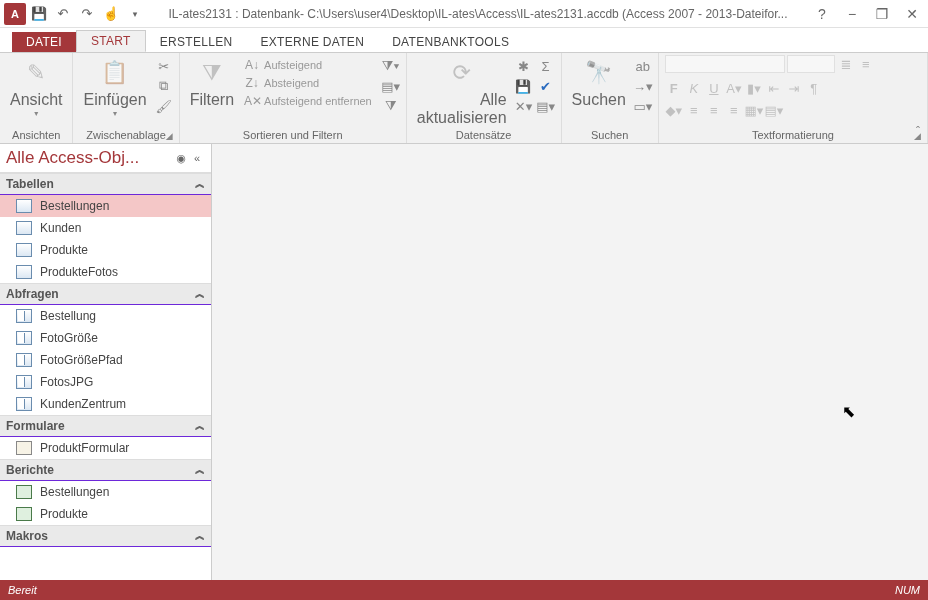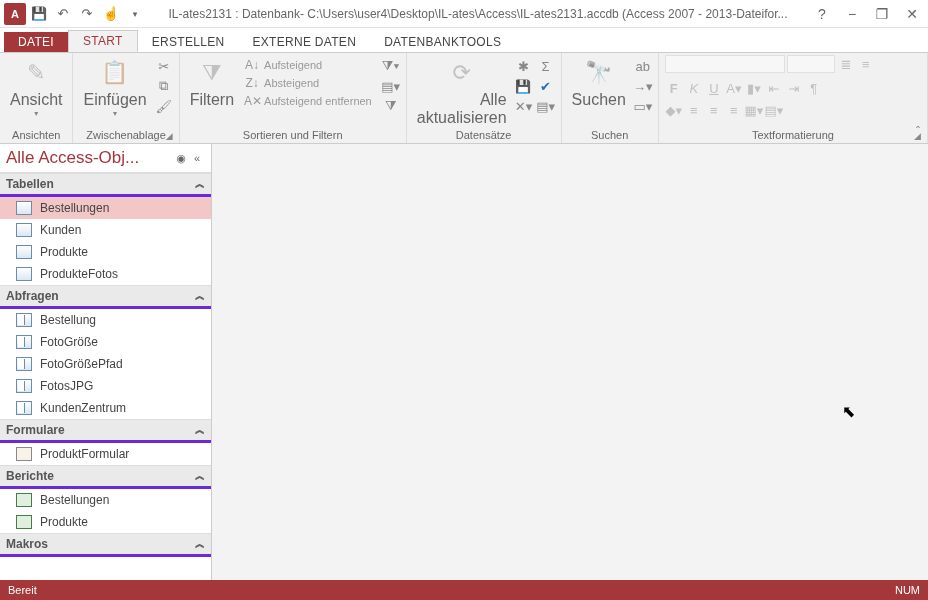--- a/index.html
+++ b/index.html
@@ -8,21 +8,21 @@
   
   .titlebar { height: 28px; background: #fff; display: flex; align-items: center; padding: 0 4px; border-bottom: 1px solid #e1e1e1; }
   .titlebar .qat { display: flex; align-items: center; gap: 2px; }
   .qat-icon { width: 22px; height: 22px; display: flex; align-items: center; justify-content: center; cursor: default; font-size: 13px; color: #666; }
   .qat-icon.app { background:#a4373a; color:#fff; font-weight:bold; border-radius:2px; font-size:11px;}
   .titlebar .title-text { flex: 1; text-align: center; font-size: 12px; color: #666; overflow: hidden; white-space: nowrap; text-overflow: ellipsis; padding: 0 8px;}
   .titlebar .win-controls { display: flex; gap: 6px; }
   .win-controls span { width: 24px; height: 22px; display:flex; align-items:center; justify-content:center; font-size:14px; color:#666; }
 
   
-  .tabs-row { height: 24px; display:flex; align-items:flex-end; padding-left:4px; background:#fff;}
+  .tabs-row { height: 24px; display:flex; align-items:flex-end; padding-left:12px; background:#fff;}
   .tab { padding: 3px 14px 3px 14px; font-size:12px; color:#444; cursor:default; text-transform: uppercase; letter-spacing:0.3px;}
   .tab.file { background:#a4373a; color:#fff; }
   .tab.active { color:#a4373a; border:1px solid #ccc; border-bottom:1px solid #f1f1f1; background:#f1f1f1;}
   
   
   .ribbon { height: 92px; background:#f1f1f1; border-top:1px solid #ccc; border-bottom:1px solid #ccc; display:flex; position:relative;}
   .ribbon-group { border-right:1px solid #ddd; display:flex; flex-direction:column; padding: 2px 6px 0 6px; }
   .ribbon-group .group-body { flex:1; display:flex; align-items:flex-start; gap:4px; }
   .ribbon-group .group-label { text-align:center; font-size:11px; color:#666; padding: 1px 0 2px 0; position:relative;}
   .group-label .dialog-launcher { position:absolute; right:0; bottom:2px; font-size:9px; color:#888;}
@@ -44,34 +44,34 @@
   .nav-header { display:flex; align-items:center; padding:4px 6px;justify-content:space-between; }
   .nav-header .title { flex:1; font-size:17px; color:#a4373a; white-space:nowrap; overflow:hidden; text-overflow:ellipsis;}
   .nav-header .ctl { width:16px; text-align:center; color:#666; font-size:11px;}
   .nav-search { display:flex; border:1px solid #ccc; margin:0 4px 2px 4px;}
   .nav-search input { flex:1; border:none; outline:none; font-size:11px; font-style:italic; color:#888; padding:2px 4px;}
   .nav-search .srch-btn { width:20px; display:flex; align-items:center; justify-content:center; color:#3a6ea5; font-size:12px;}
   .nav-scroll { flex:1; overflow-y:auto; border-top:1px solid #ddd; position:relative;}
   .nav-scroll::-webkit-scrollbar { width:16px; }
   .nav-scroll::-webkit-scrollbar-track { background:#f1f1f1; }
   .nav-scroll::-webkit-scrollbar-thumb { background:#c1c1c1; }
-  .nav-group-hdr { background:#eaeaea; border-top:1px solid #ddd; border-bottom:3px solid #6d28d9; padding:3px 6px; display:flex; align-items:center; font-weight:bold; color:#555;}
+  .nav-group-hdr { background:#eaeaea; border-top:1px solid #ddd; border-bottom:1px solid #6d28d9; padding:3px 6px; display:flex; align-items:center; font-weight:bold; color:#555;}
   .nav-group-hdr .collapse { margin-left:auto; font-size:10px; color:#666;}
   .nav-item { display:flex; align-items:center; gap:8px; padding:4px 6px 4px 16px; color:#444; cursor:default;}
   .nav-item.selected { background:#f4c7c7; }
   .nav-item .obj-icon { width:16px; height:14px; border:1px solid #6a8cae; background:linear-gradient(#fff,#dbe7f3); position:relative; font-size:8px;}
   .nav-item .obj-icon.query::before { content:""; position:absolute; inset:1px 6px 1px 1px; background:#fff; border-right:1px solid #6a8cae;}
   .nav-item .obj-icon.form { border-color:#888; background:#f7f3e6;}
   .nav-item .obj-icon.report { border-color:#4a7a4a; background:#dff0df;}
 
   .content { flex:1; background:#f3f3f3; position:relative;}
   .cursor { position:absolute; left:630px; top:258px; font-size:16px; color:#000;}
 
   
-  .statusbar { height:20px; background:#a4373a; color:#fff; display:flex; align-items:center; padding:0 8px; font-size:11px;}
+  .statusbar { height:20px; background:#a4373a; color:#fff; display:flex; align-items:center; padding:0 8px; font-size:11px;font-style:italic;}
   .statusbar .right { margin-left:auto; }
 </style>
 </head>
 <body>
 
 <div class="titlebar">
   <div class="qat">
     <div class="qat-icon app">A</div>
     <div class="qat-icon">💾</div>
     <div class="qat-icon">↶</div>

